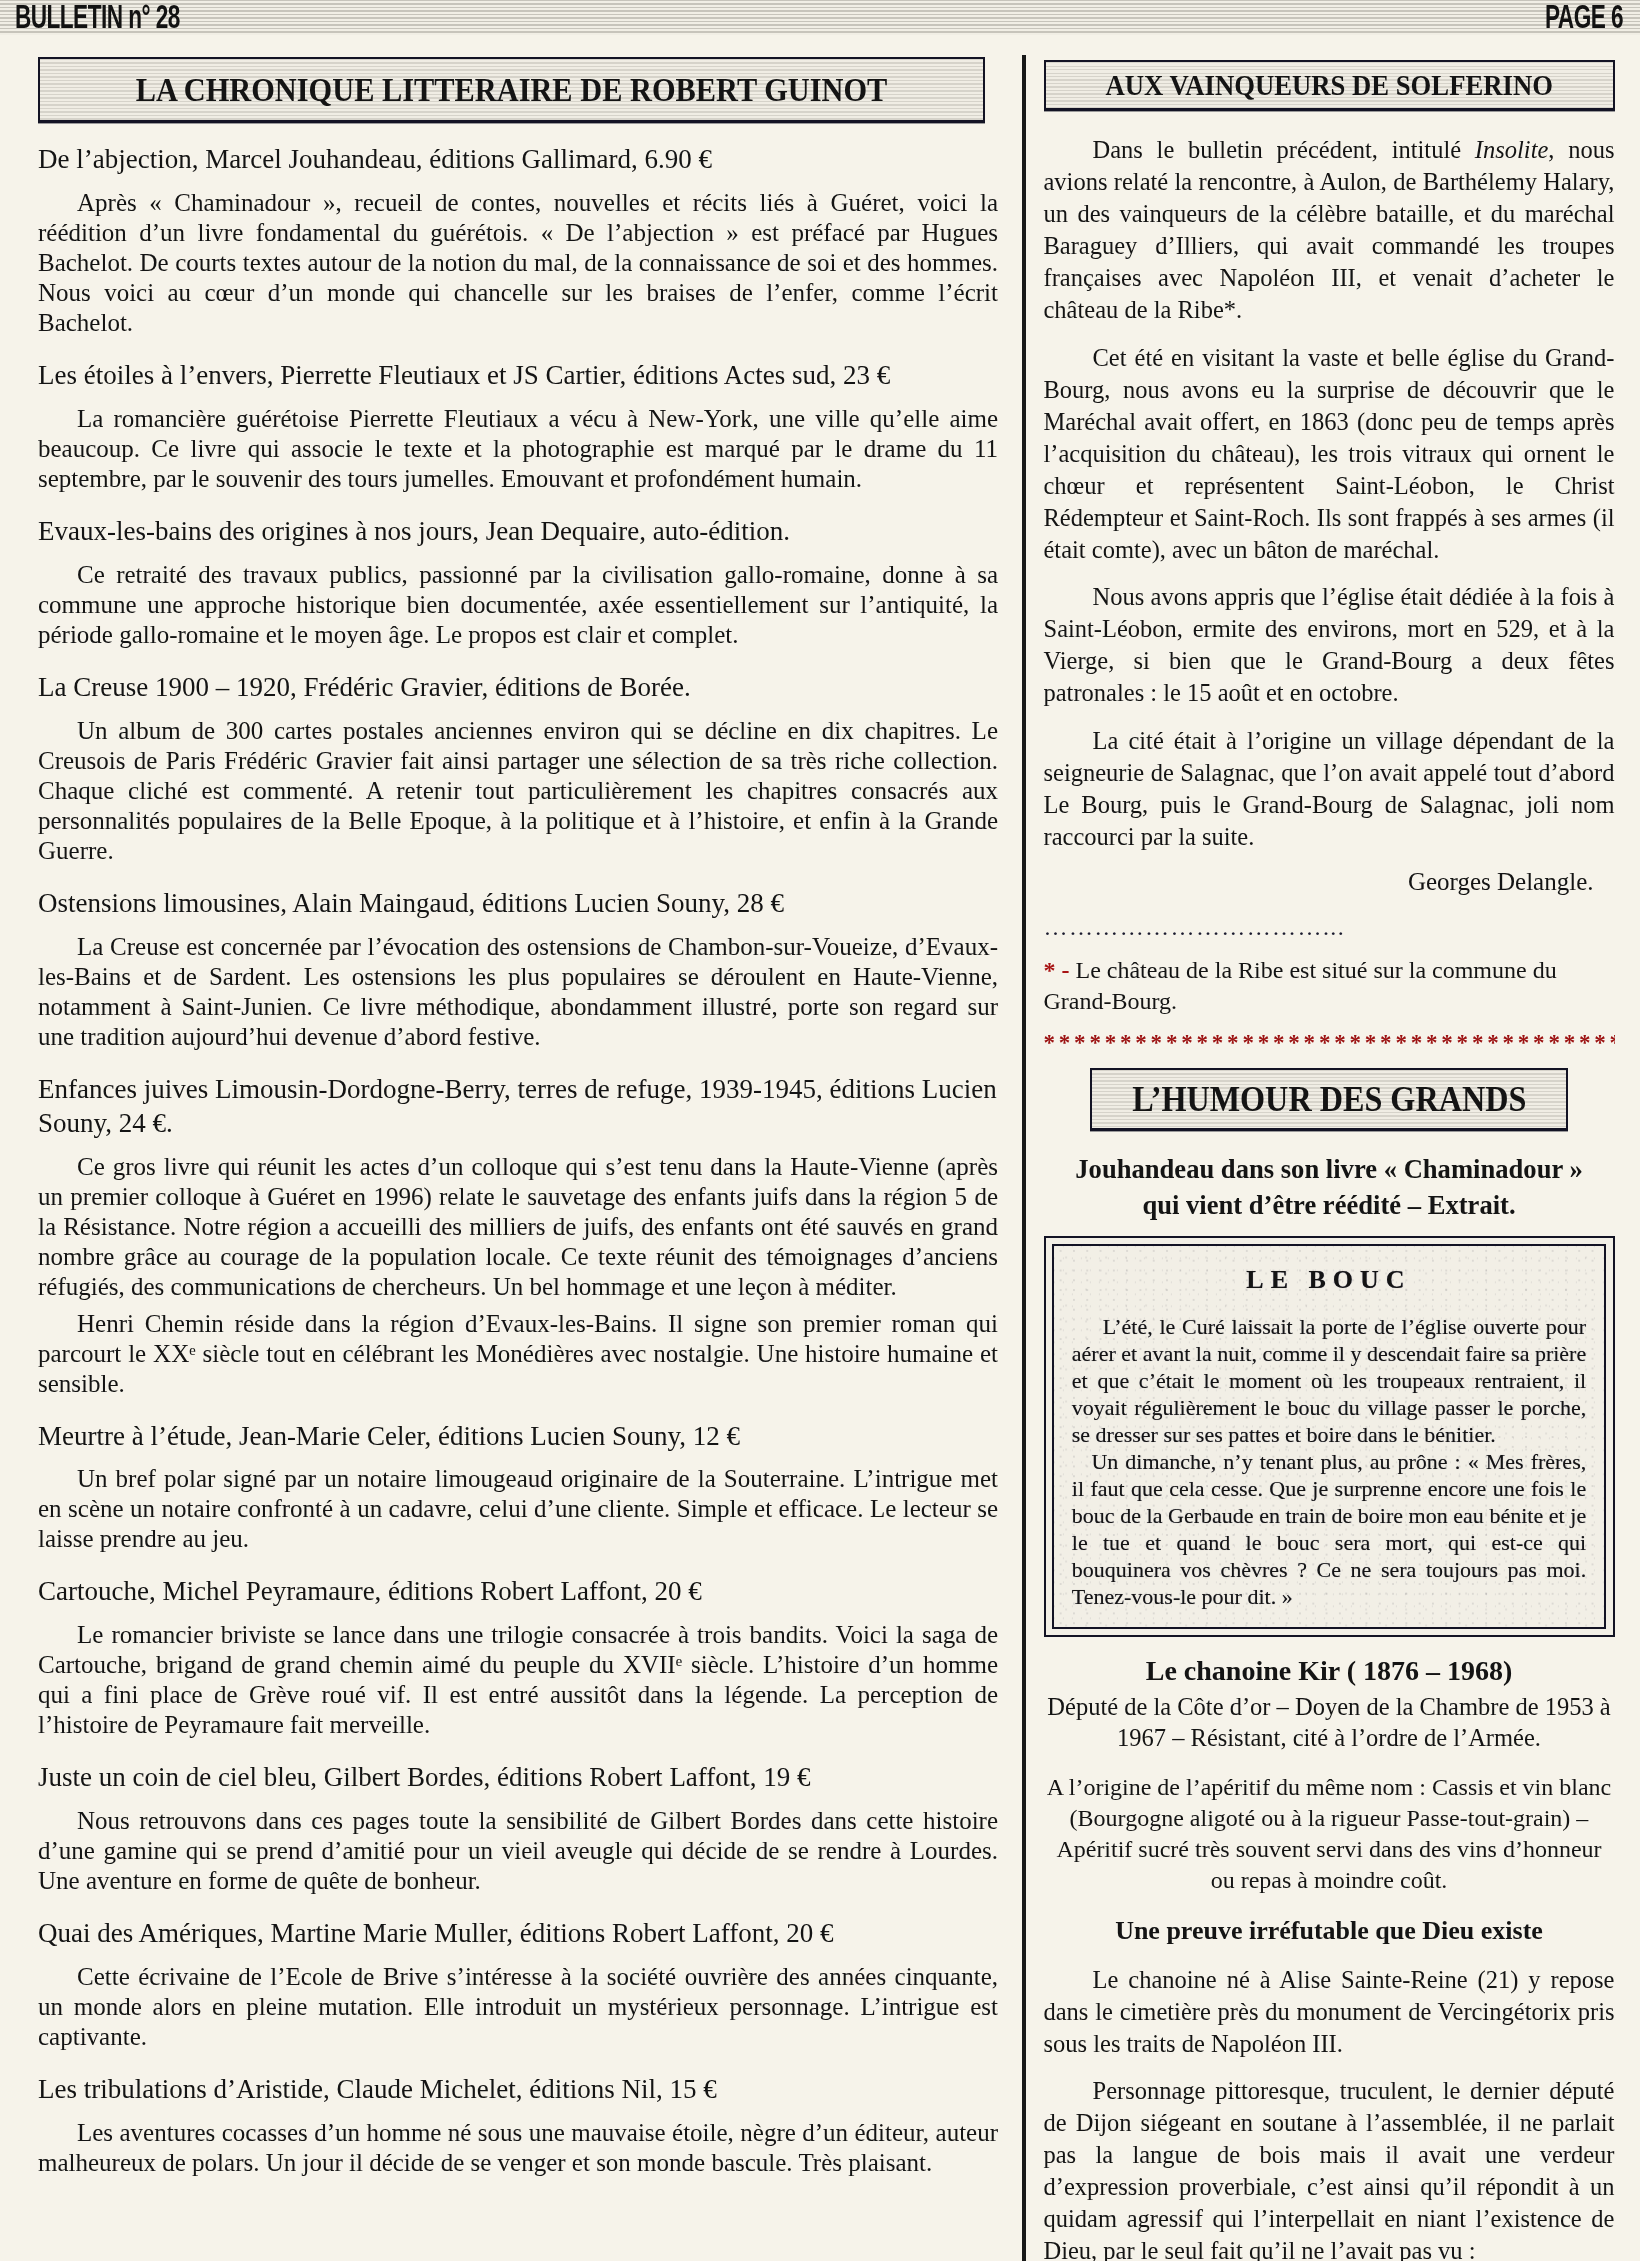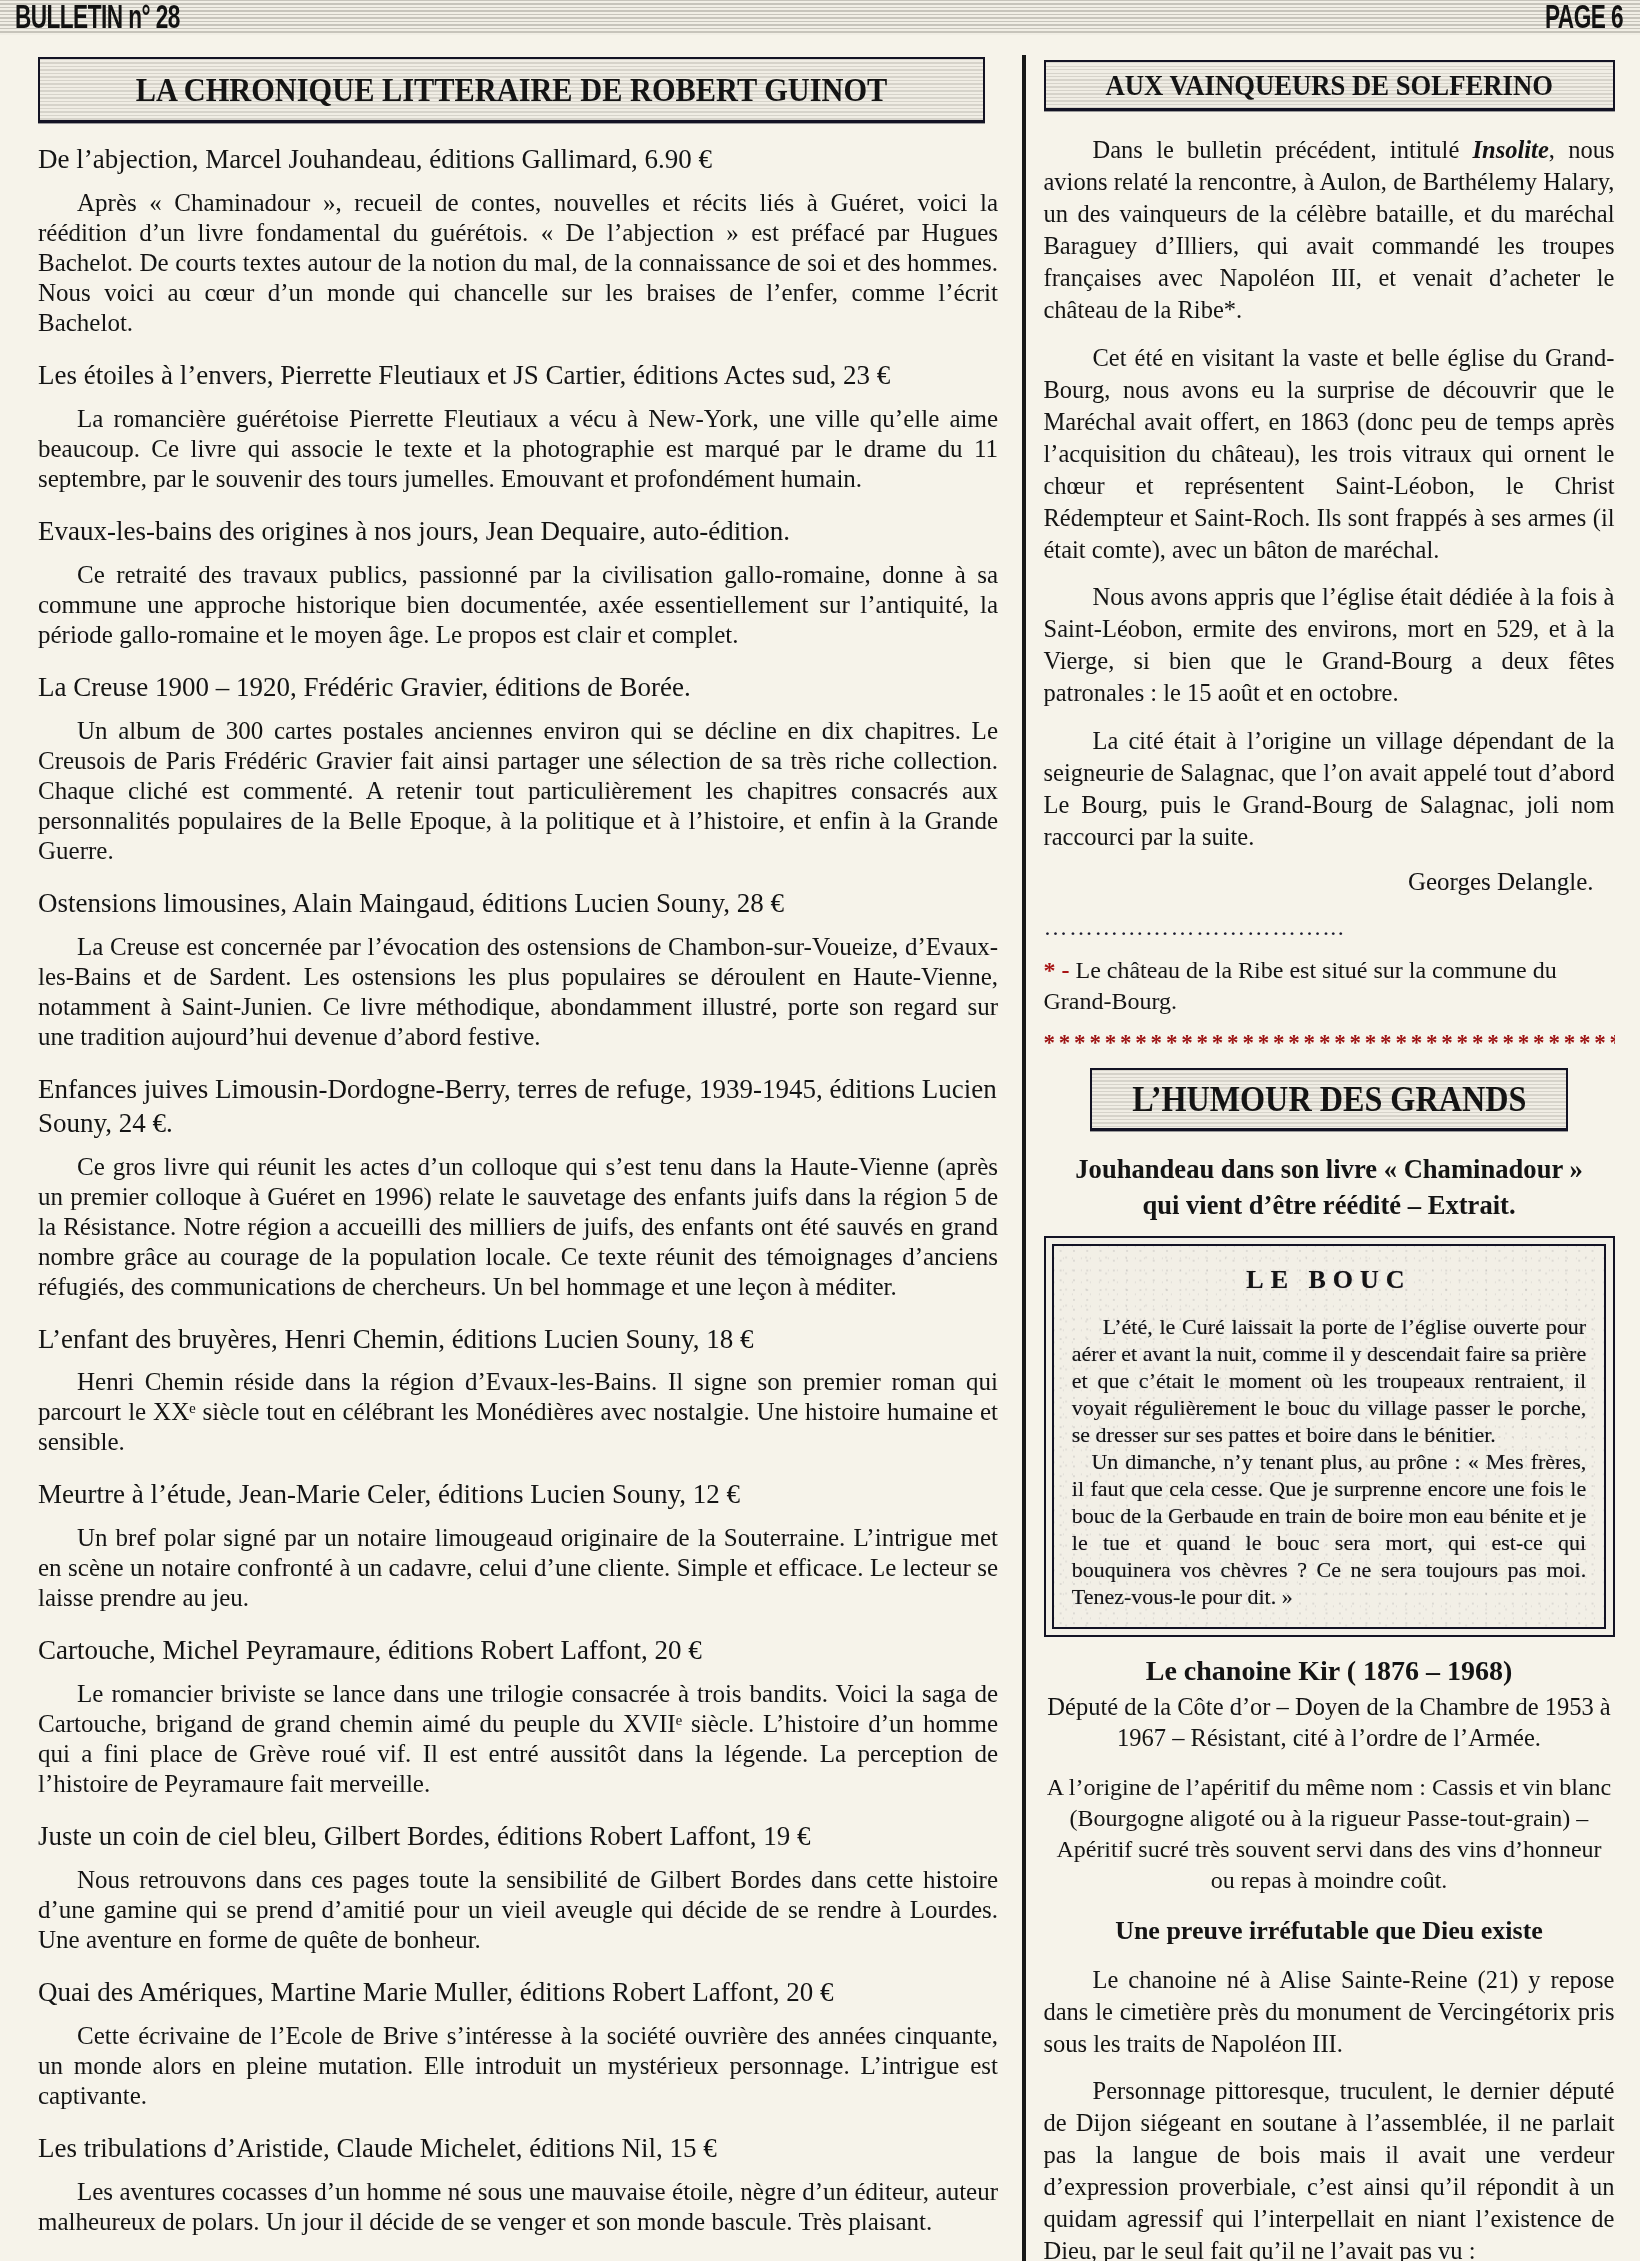--- a/index.html
+++ b/index.html
@@ -46,21 +46,21 @@
   }
   .book p{
     font-size:25px; line-height:30px; text-align:justify;
     text-indent:39px; margin:0;
   }
   
   .rc p.just{
     font-size:24.5px; line-height:32px; text-align:justify;
     text-indent:49px; margin:0 0 15.4px 0;
   }
-  .rc .em{font-style:italic;font-weight:bold;}
+  .rc .em{font-style:italic;}
   .sig-right{text-align:right; font-size:25px; margin:2.8px 21px 18px 0;}
   .dotline{font-size:24px; letter-spacing:1.4px; margin:0 0 14px 0; color:#1a1a2e;}
   .footnote{font-size:24px; line-height:31px; margin:0 0 12.6px 0; text-align:left;}
   .fn-marker{color:#a81414; font-weight:700;}
   .star-sep{
     color:#9c1212; font-size:23px; letter-spacing:3.8px; font-weight:700;
     white-space:nowrap; overflow:hidden; margin:0 0 12.6px 0;
   }
   .humour-box{
     width:82%; margin:0 auto 21px auto;
@@ -135,21 +135,20 @@
       </div>
       <div class="book">
         <h3>Ostensions limousines, Alain Maingaud, éditions Lucien Souny, 28 €</h3>
         <p>La Creuse est concernée par l’évocation des ostensions de Chambon-sur-Voueize, d’Evaux-les-Bains et de Sardent. Les ostensions les plus populaires se déroulent en Haute-Vienne, notamment à Saint-Junien. Ce livre méthodique, abondamment illustré, porte son regard sur une tradition aujourd’hui devenue d’abord festive.</p>
       </div>
       <div class="book">
         <h3>Enfances juives Limousin-Dordogne-Berry, terres de refuge, 1939-1945, éditions Lucien Souny, 24 €.</h3>
         <p>Ce gros livre qui réunit les actes d’un colloque qui s’est tenu dans la Haute-Vienne (après un premier colloque à Guéret en 1996) relate le sauvetage des enfants juifs dans la région 5 de la Résistance. Notre région a accueilli des milliers de juifs, des enfants ont été sauvés en grand nombre grâce au courage de la population locale. Ce texte réunit des témoignages d’anciens réfugiés, des communications de chercheurs. Un bel hommage et une leçon à méditer.</p>
       </div>
       <div class="book">
-        <h3>L’enfant des bruyères, Henri Chemin, éditions Lucien Souny, 18 €</h3>
         <p>Henri Chemin réside dans la région d’Evaux-les-Bains. Il signe son premier roman qui parcourt le XXᵉ siècle tout en célébrant les Monédières avec nostalgie. Une histoire humaine et sensible.</p>
       </div>
       <div class="book">
         <h3>Meurtre à l’étude, Jean-Marie Celer, éditions Lucien Souny, 12 €</h3>
         <p>Un bref polar signé par un notaire limougeaud originaire de la Souterraine. L’intrigue met en scène un notaire confronté à un cadavre, celui d’une cliente. Simple et efficace. Le lecteur se laisse prendre au jeu.</p>
       </div>
       <div class="book">
         <h3>Cartouche, Michel Peyramaure, éditions Robert Laffont, 20 €</h3>
         <p>Le romancier briviste se lance dans une trilogie consacrée à trois bandits. Voici la saga de Cartouche, brigand de grand chemin aimé du peuple du XVIIᵉ siècle. L’histoire d’un homme qui a fini place de Grève roué vif. Il est entré aussitôt dans la légende. La perception de l’histoire de Peyramaure fait merveille.</p>
       </div>

